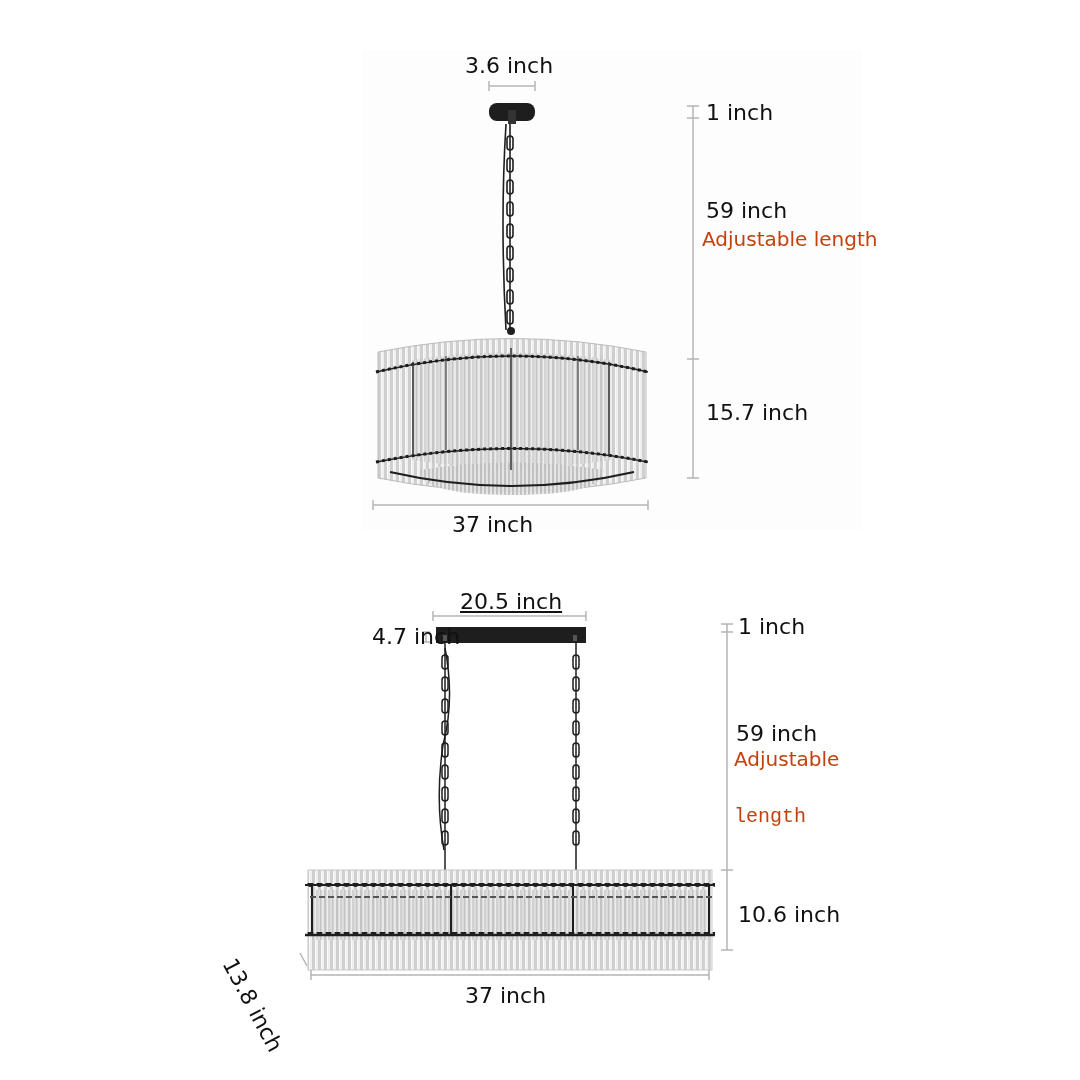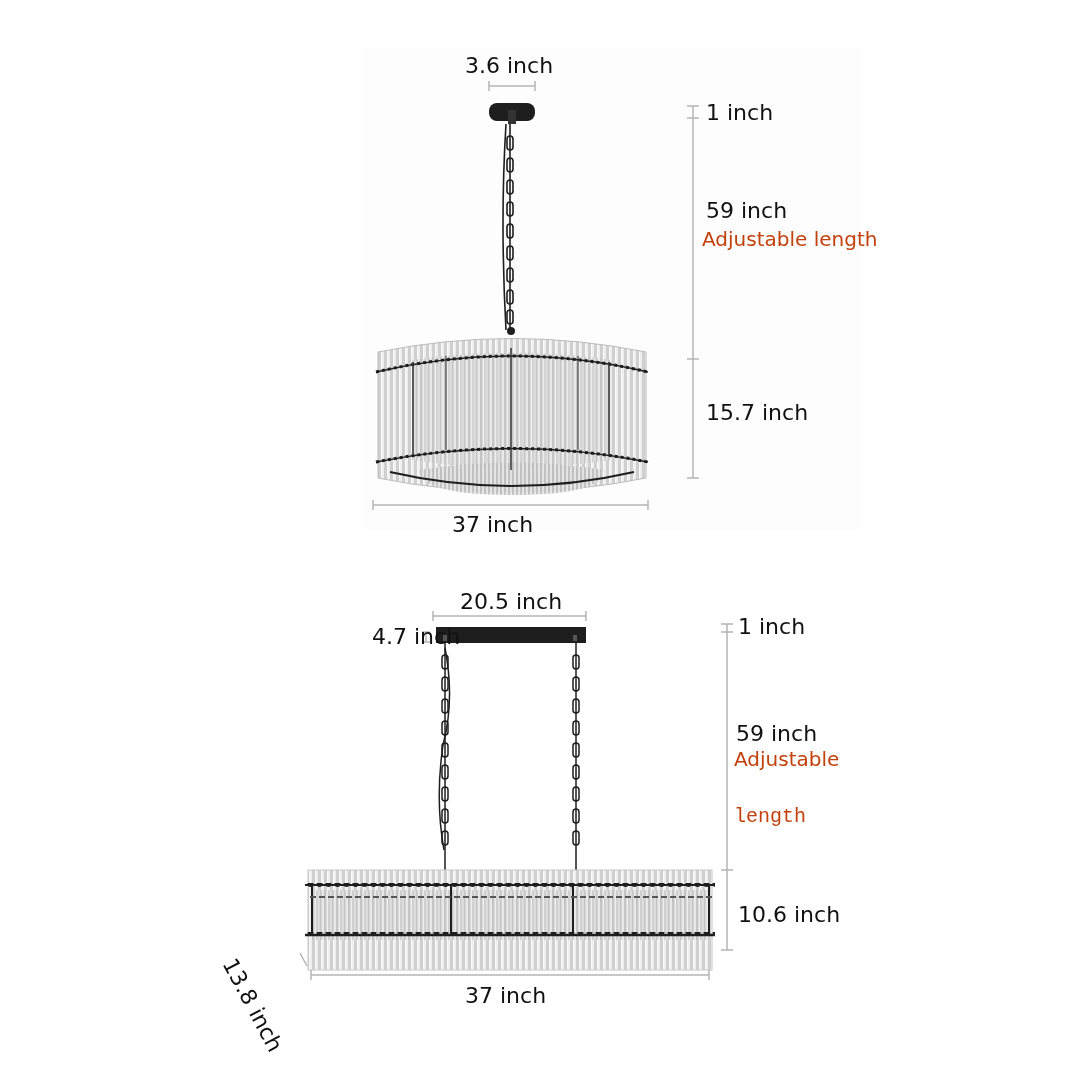--- a/index.html
+++ b/index.html
@@ -143,21 +143,21 @@
   </g>
 </svg>
 
 <div class="lbl" style="left:465px;top:55px;">3.6 inch</div>
 <div class="lbl" style="left:706px;top:102px;">1 inch</div>
 <div class="lbl" style="left:706px;top:200px;">59 inch</div>
 <div class="sub" style="left:702px;top:228px;">Adjustable length</div>
 <div class="lbl" style="left:706px;top:402px;">15.7 inch</div>
 <div class="lbl" style="left:452px;top:514px;">37 inch</div>
 
-<div class="lbl" style="left:460px;top:591px;">20.5 inch</div>
+<div class="lbl" style="left:460px;top:591px;text-decoration:underline;">20.5 inch</div>
 <div class="lbl" style="left:336px;top:626px;margin-left:36px;">4.7 inch</div>
 <div class="lbl" style="left:738px;top:616px;">1 inch</div>
 <div class="lbl" style="left:736px;top:723px;">59 inch</div>
 <div class="sub" style="left:734px;top:748px;">Adjustable</div>
 <div class="sub" style="left:734px;top:805px;font-family:Liberation Mono, monospace;">length</div>
 <div class="lbl" style="left:738px;top:904px;">10.6 inch</div>
 <div class="lbl" style="left:465px;top:985px;">37 inch</div>
 <div class="lbl" style="left:238px;top:955px;transform:rotate(62deg);transform-origin:left top;">13.8 inch</div>
 
 </body></html>

